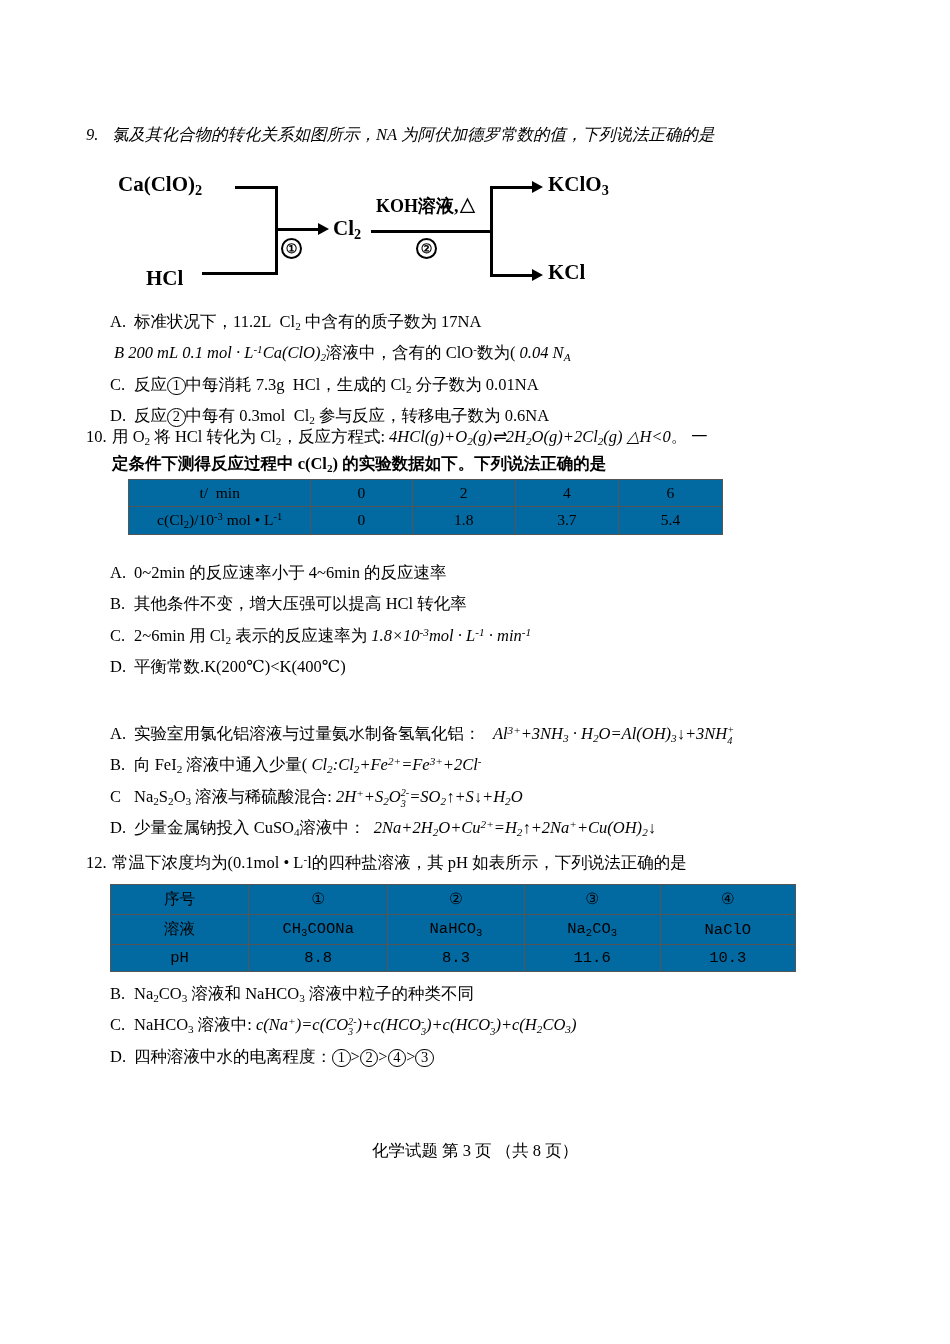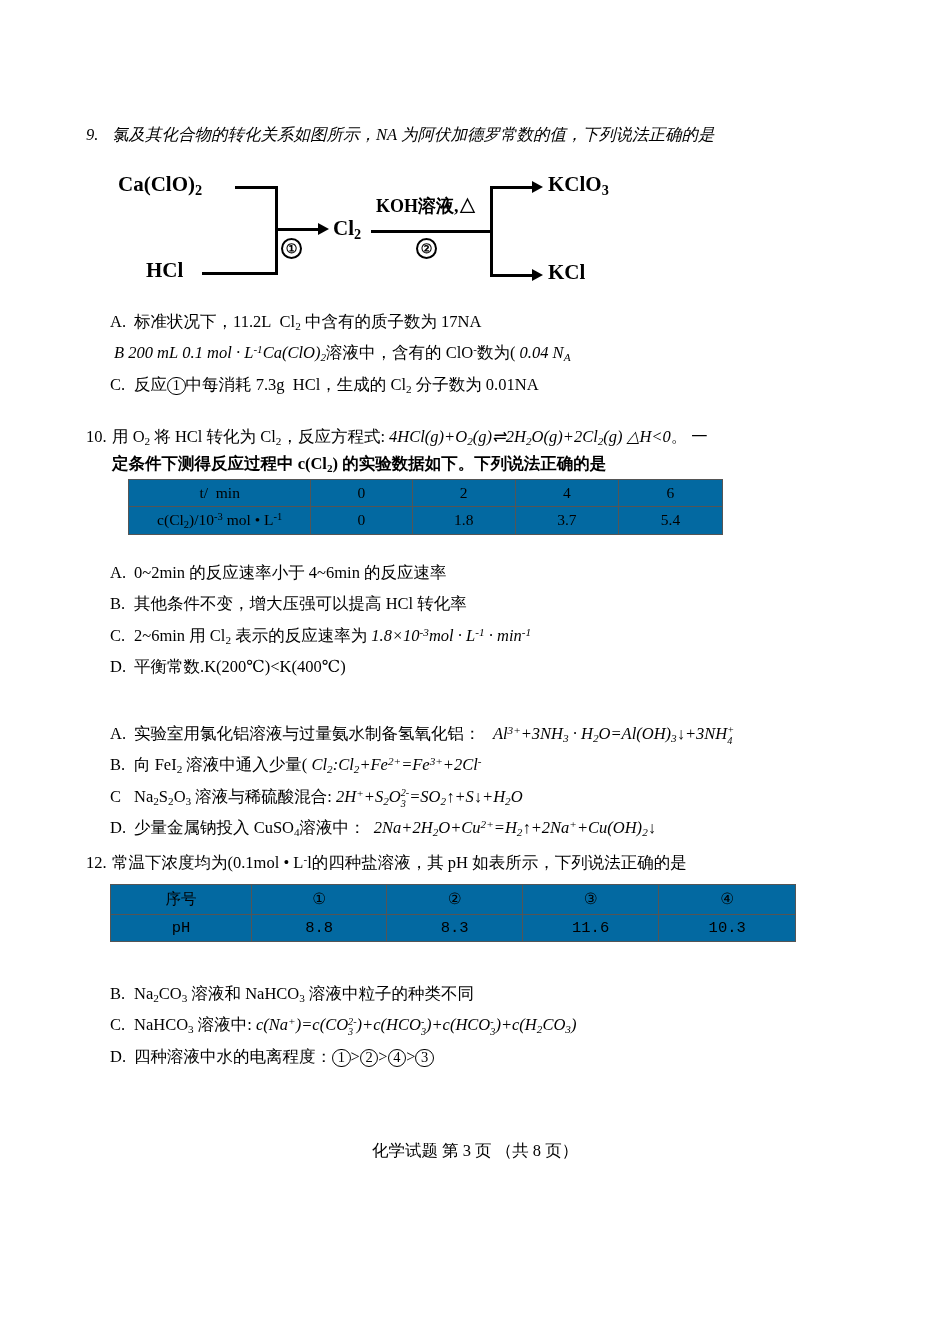--- a/index.html
+++ b/index.html
@@ -132,21 +132,21 @@
   <div class="q-block" style="left:86px; top:122px; width:800px;font-style:italic;">
     <div class="stem">
       <span class="qnum">9.</span><span>氯及其化合物的转化关系如图所示，NA 为阿伏加德罗常数的值，下列说法正确的是</span>
     </div>
   </div>
 
   <div id="flow-diagram">
 
     <div class="dlabel" style="left:0px; top:4px;">Ca(ClO)<sub>2</sub></div>
 
-    <div class="dlabel" style="left:28px; top:90px;">HCl</div>
+    <div class="dlabel" style="left:28px; top:98px;">HCl</div>
 
     <div class="ln hln" style="left:117px; top:18px; width:43px;"></div>
 
     <div class="ln hln" style="left:84px; top:104px; width:76px;"></div>
 
     <div class="ln vln" style="left:157px; top:18px; height:89px;"></div>
 
     <div class="ln hln" style="left:157px; top:60px; width:44px;"></div>
     <div class="arrowhead" style="left:200px; top:55px;"></div>
 
@@ -172,20 +172,23 @@
 
   <div class="q-block" style="left:110px; top:306px; width:800px;">
     <div class="opt">
       <span class="optlab">A.</span>标准状况下，11.2L&nbsp; Cl<sub>2</sub> 中含有的质子数为&nbsp;17NA
     </div>
     <div class="opt">
       <span class="ital" style="margin-left:4px;">B</span>&nbsp;<span class="ital">200 mL</span> <span class="ital">0.1 mol · L<sup>-1</sup>Ca(ClO)<sub>2</sub></span>溶液中，含有的&nbsp;ClO<sup>-</sup>数为( <span class="ital">0.04 N<sub>A</sub></span>
     </div>
     <div class="opt">
       <span class="optlab">C.</span>反应<span class="circnum">1</span>中每消耗 7.3g&nbsp; HCl，生成的&nbsp;Cl<sub>2</sub> 分子数为&nbsp;0.01NA
+    </div>
+    <div class="opt">
+      <span class="optlab">D.</span>反应<span class="circnum">2</span>中每有 0.3mol&nbsp; Cl<sub>2</sub> 参与反应，转移电子数为 0.6NA
     </div>
   </div>
 
   <div class="q-block" style="left:86px; top:424px; width:830px;">
     <div class="stem">
       <span class="qnum">10.</span>用&nbsp;O<sub>2</sub> 将&nbsp;HCl 转化为&nbsp;Cl<sub>2</sub>，反应方程式: <span class="ital">4HCl(g)+O<sub>2</sub>(g)⇌2H<sub>2</sub>O(g)+2Cl<sub>2</sub>(g) △H&lt;0</span>。&nbsp;一
     </div>
     <div class="stem" style="margin-left:26px;font-weight:bold;">定条件下测得反应过程中 c(Cl<sub>2</sub>) 的实验数据如下。下列说法正确的是</div>
   </div>
 
@@ -248,20 +251,27 @@
   <table class="dtable" style="position:absolute; left:110px; top:884px; width:686px;font-family:Liberation Mono, monospace;">
     <tbody>
         <tr>
       <td style="width:142px;">序号</td>
       <td style="width:136px;">①</td>
       <td style="width:136px;">②</td>
       <td style="width:136px;">③</td>
       <td style="width:136px;">④</td>
     </tr>
     <tr>
+      <td>溶液</td>
+      <td>CH<sub>3</sub>COONa</td>
+      <td>NaHCO<sub>3</sub></td>
+      <td>Na<sub>2</sub>CO<sub>3</sub></td>
+      <td>NaClO</td>
+    </tr>
+    <tr>
       <td>pH</td>
       <td>8.8</td>
       <td>8.3</td>
       <td>11.6</td>
       <td>10.3</td>
     </tr>
   </tbody>
     </table>
 
   <div class="q-block" style="left:110px; top:978px; width:840px;">

